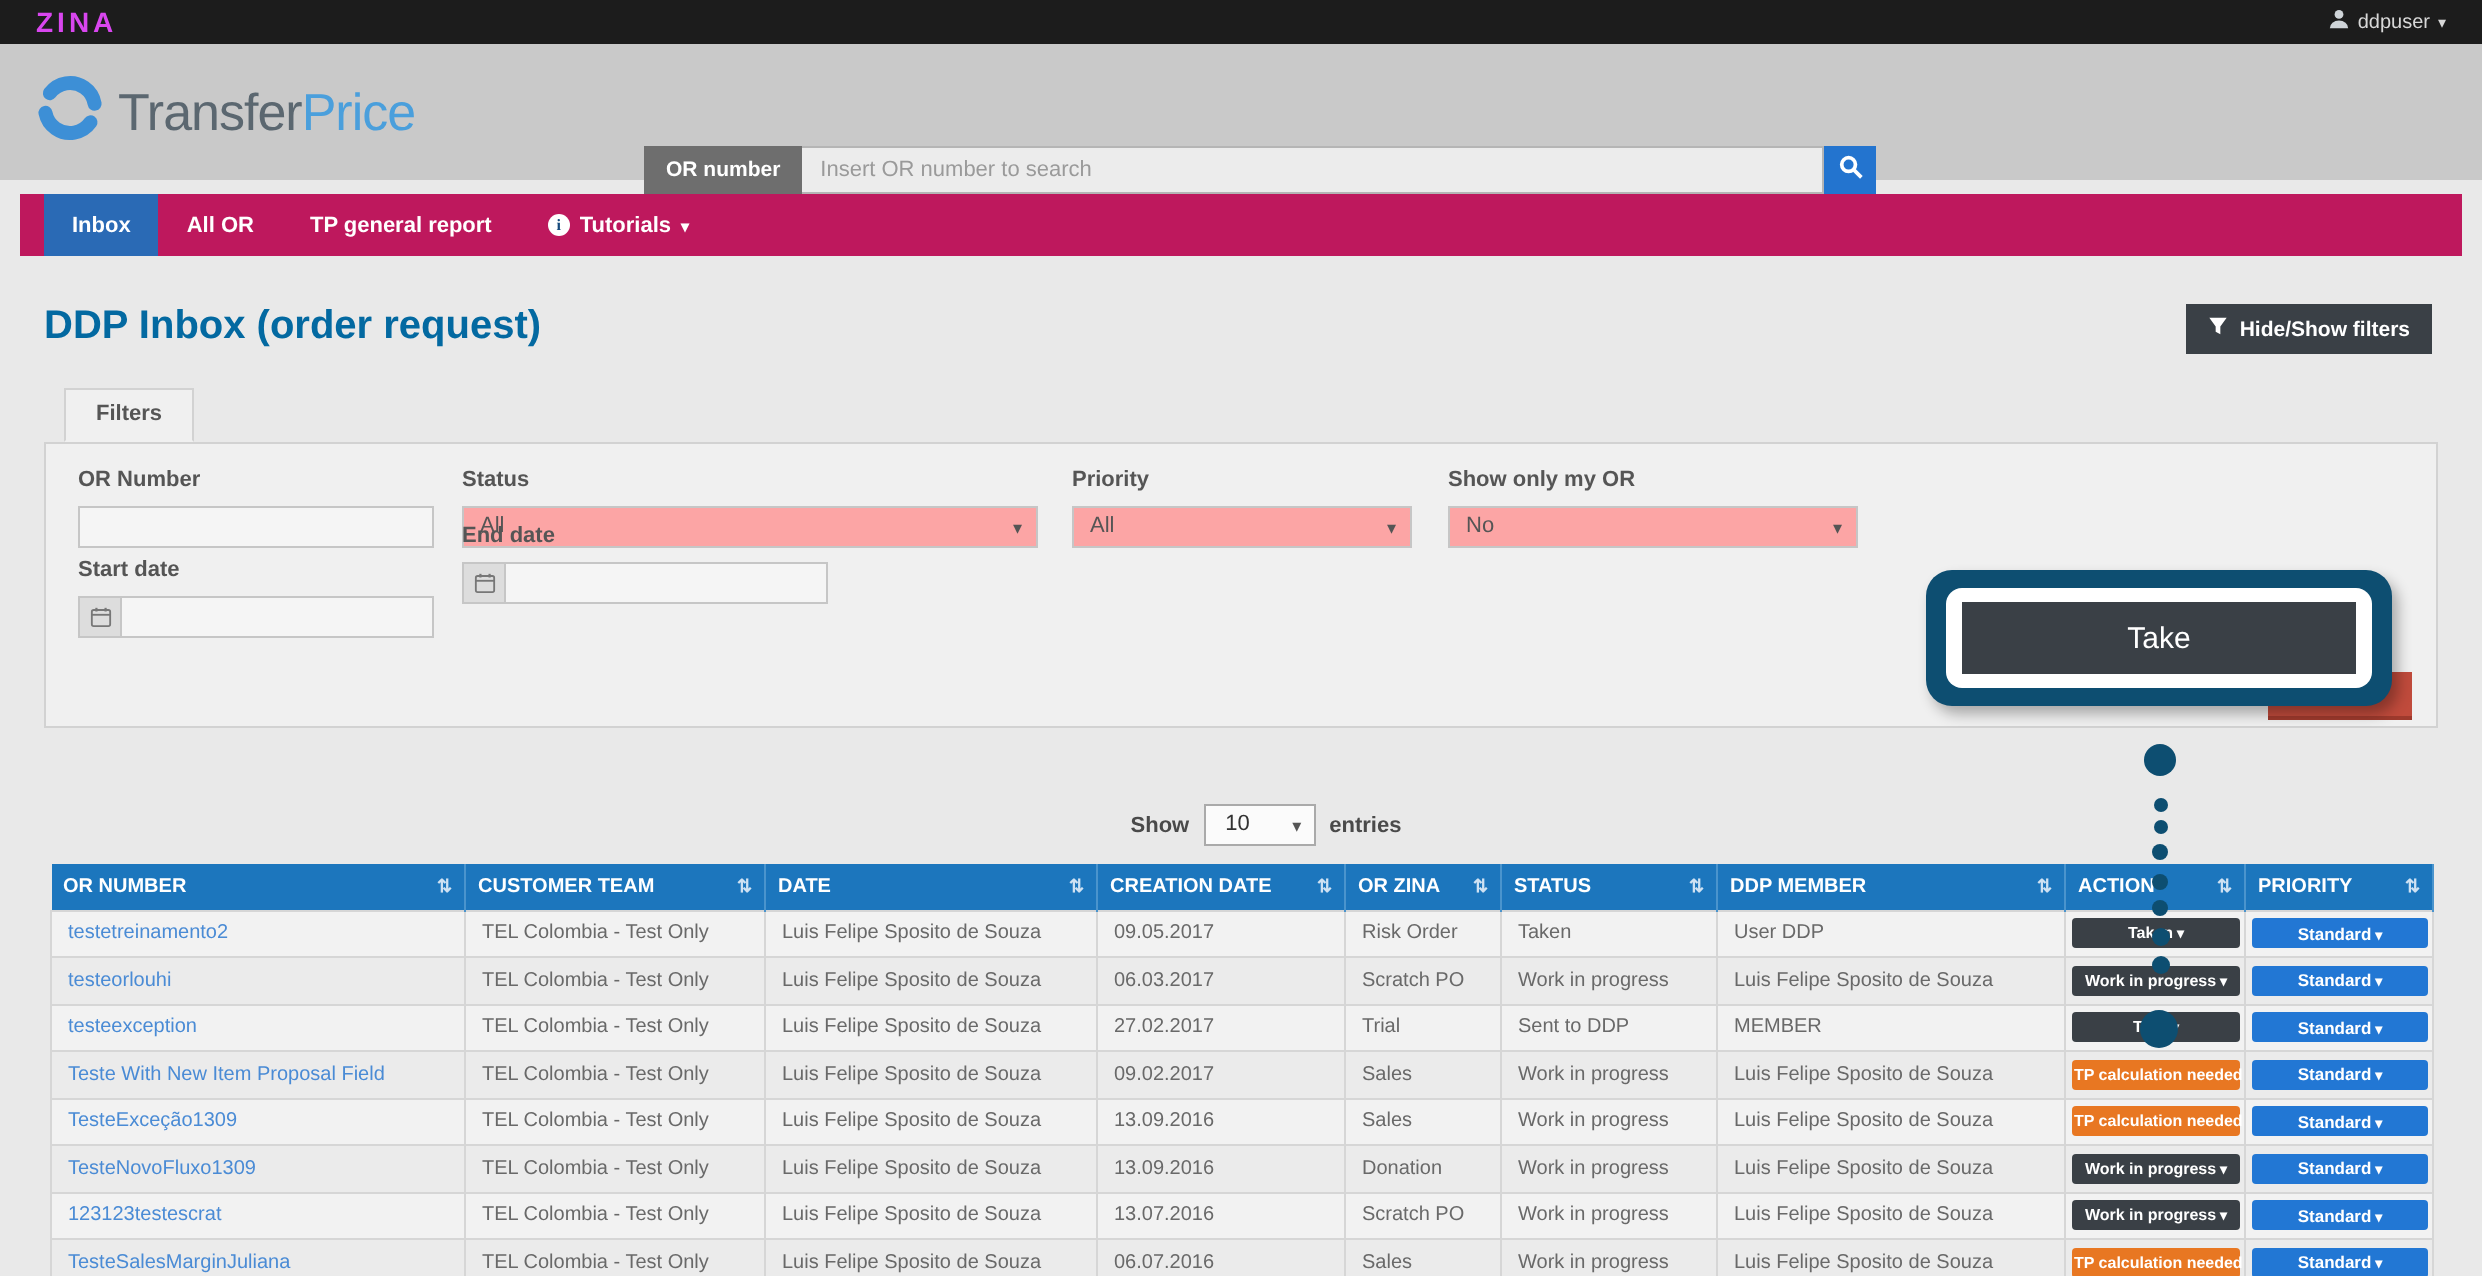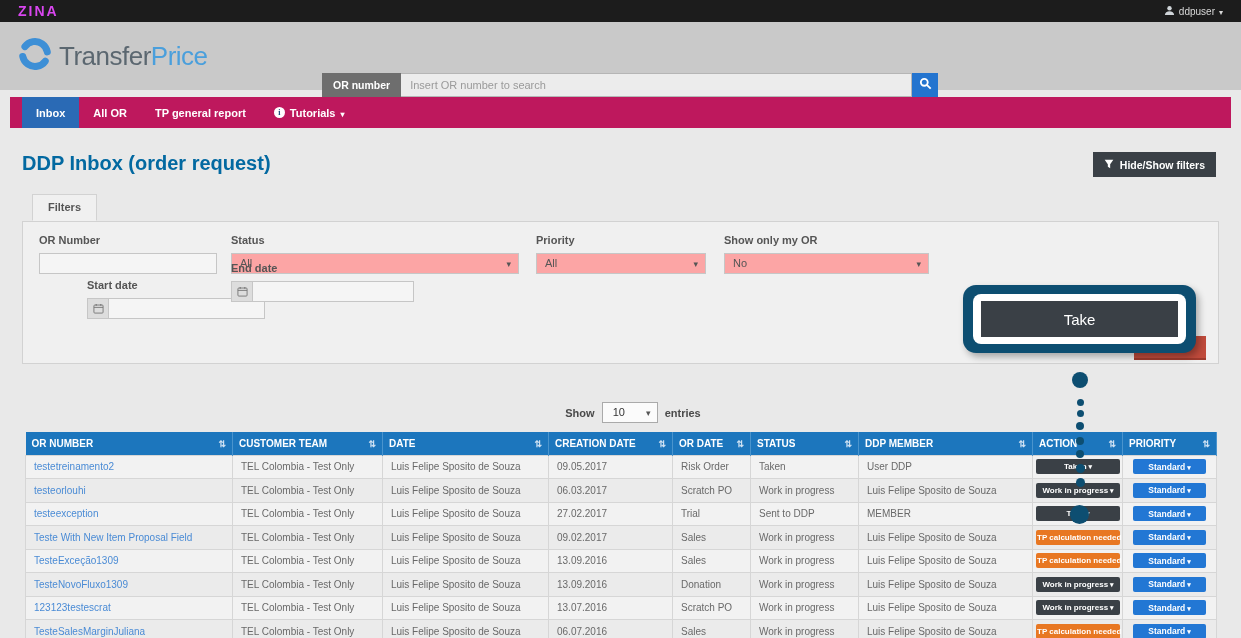--- a/index.html
+++ b/index.html
@@ -57,21 +57,21 @@
   .th-inner { display:flex; align-items:center; justify-content:space-between; }
   .sort-icon::after { content:"⇅"; font-size:9px; color:#cfe2f3; }
   td { font-size:10px; color:#696969; height:23.5px; padding:0 8px; border:1px solid #d6d6d6; white-space:nowrap; overflow:hidden; background:#f2f2f2; }
   tr:nth-child(even) td { background:#ebebeb; }
   td a { color:#4a8bd5; text-decoration:none; cursor:pointer; }
   .td-c { text-align:center; padding:0 3px; }
   .action-btn { width:84px; height:15px; border:none; border-radius:2px; color:#fff; font-size:8px; font-weight:bold; display:block; margin:0 auto; white-space:nowrap; cursor:pointer; padding:0 1px; }
   .action-btn[data-type="dark"] { background:#3a4046; }
   .action-btn[data-type="dark"]::after { content:" ▾"; font-size:7px; }
   .action-btn[data-type="warning"] { background:#e87722; }
-  .priority-btn { width:73px; height:15px; border:none; border-radius:2px; background:#2277d4; color:#fff; font-size:8.5px; font-weight:bold; display:block; margin:0 auto; cursor:pointer; }
+  .priority-btn { width:88px; height:15px; border:none; border-radius:2px; background:#2277d4; color:#fff; font-size:8.5px; font-weight:bold; display:block; margin:0 auto; cursor:pointer; }
   .priority-btn::after { content:" ▾"; font-size:7px; }
 
   
   .callout { position:absolute; left:963px; top:285px; width:233px; height:68px; background:#0d4e71; border-radius:13px; z-index:20; box-shadow:3px 4px 7px rgba(0,0,0,0.3); padding:9px 10px; }
   .callout-white { background:#fff; border-radius:8px; width:100%; height:100%; padding:7px 8px; }
   .callout-btn { width:100%; height:100%; background:#3a4046; border:none; color:#fff; font-size:15px; display:flex; align-items:center; justify-content:center; cursor:pointer; font-family:"Liberation Sans",sans-serif; }
   .dot { position:absolute; background:#0d4e71; border-radius:50%; z-index:21; }
 </style>
 </head>
 <body>
@@ -146,21 +146,21 @@
       <div class="select-box">All</div>
     </div>
     <div class="field" style="left:513px; top:12px; width:170px;">
       <label>Priority</label>
       <div class="select-box">All</div>
     </div>
     <div class="field" style="left:656px; top:12px; width:205px;margin-left:45px;">
       <label>Show only my OR</label>
       <div class="select-box">No</div>
     </div>
-    <div class="field" style="left:16px; top:57px; width:178px;margin-left:48px;">
+    <div class="field" style="left:16px; top:57px; width:178px;">
       <label>Start date</label>
       <div class="date-group">
         <span class="date-addon">
             <svg width="11" height="11" viewBox="0 0 12 12">
               <rect x="1" y="2.2" width="10" height="8.8" rx="1" fill="none" stroke="#777" stroke-width="1"></rect>
               <line x1="1" y1="4.8" x2="11" y2="4.8" stroke="#777" stroke-width="1"></line>
               <line x1="3.5" y1="1" x2="3.5" y2="3" stroke="#777" stroke-width="1.2"></line>
               <line x1="8.5" y1="1" x2="8.5" y2="3" stroke="#777" stroke-width="1.2"></line>
             </svg>
           </span>
@@ -224,21 +224,21 @@
           </div>
         </th>
       <th>
           <div class="th-inner">
             <span>CREATION DATE</span>
             <span class="sort-icon"></span>
           </div>
         </th>
       <th>
           <div class="th-inner">
-            <span>OR DATE</span>
+            <span>OR ZINA</span>
             <span class="sort-icon"></span>
           </div>
         </th>
       <th>
           <div class="th-inner">
             <span>STATUS</span>
             <span class="sort-icon"></span>
           </div>
         </th>
       <th>

